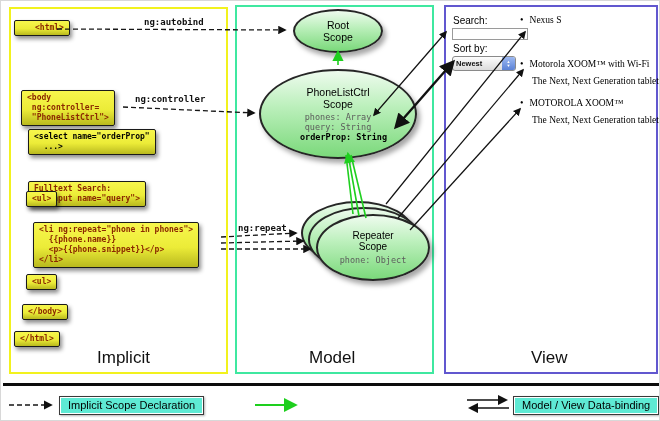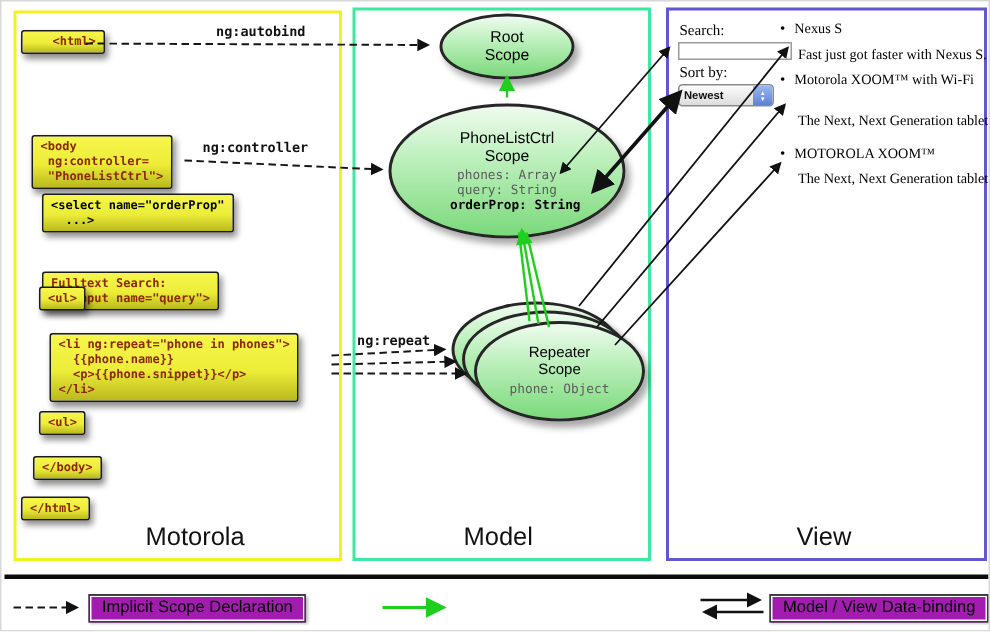--- a/index.html
+++ b/index.html
@@ -13,43 +13,43 @@
   .code{position:absolute;display:inline-block;white-space:pre;font-family:"DejaVu Sans Mono",monospace;font-size:8px;line-height:1.25;color:#8b2800;font-weight:600;background:linear-gradient(180deg,#f7f64c 0%,#ecec38 55%,#b9b91e 100%);border:1px solid #1a1a1a;padding:2px 5px;box-shadow:2px 3px 4px rgba(0,0,0,.45);border-radius:2px;}
   .code.black{color:#000;font-weight:700;}
   .nglabel{position:absolute;font-family:"DejaVu Sans Mono",monospace;font-size:9px;font-weight:700;color:#111;}
   
   .scope{position:absolute;border:2px solid #262626;border-radius:50%;background:linear-gradient(180deg,#eefbee 0%,#bdf0bd 40%,#7bd97b 100%);box-shadow:3px 4px 5px rgba(0,0,0,.35);display:flex;flex-direction:column;align-items:center;justify-content:center;text-align:center;box-sizing:border-box;}
   .scope .title{font-size:10.5px;color:#000;line-height:1.15;white-space:pre;}
   .scope .props{font-family:"DejaVu Sans Mono",monospace;font-size:8.5px;color:#5c5c5c;line-height:1.2;white-space:pre;margin-top:2px;}
   .scope .propbold{font-family:"DejaVu Sans Mono",monospace;font-size:8.5px;color:#000;font-weight:700;line-height:1.2;white-space:pre;margin-left:11px;}
   .scope.back{z-index:0;}
   
-  .vlabel{position:absolute;font-family:Liberation Serif, serif;font-size:10px;color:#000;}
+  .vlabel{position:absolute;font-family:Liberation Sans, sans-serif;font-size:10px;color:#000;}
   #search-input{position:absolute;left:451px;top:27px;width:76px;height:12px;border:1px solid #9a9a9a;background:#fff;box-sizing:border-box;font-size:8px;padding:0 2px;}
   #sort-select{position:absolute;left:451px;top:55px;width:64px;height:15px;border:1px solid #8a8a8a;border-radius:3px;background:linear-gradient(180deg,#fdfdfd,#dcdcdc);display:flex;align-items:center;box-sizing:border-box;overflow:hidden;}
   #sort-select .val{flex:1;font-size:7.5px;font-weight:700;color:#111;padding-left:3px;}
   #sort-select .stepper{width:13px;height:100%;background:linear-gradient(180deg,#9db9f2,#5b82d6);display:flex;flex-direction:column;align-items:center;justify-content:center;color:#fff;font-size:4px;line-height:4px;}
   .vitem-title{position:absolute;font-family:"Liberation Serif",serif;font-size:9.5px;color:#000;white-space:nowrap;}
   .vitem-title .bullet{display:inline-block;margin-right:6px;font-size:10px;}
   .vitem-desc{position:absolute;font-family:"Liberation Serif",serif;font-size:9.5px;color:#000;white-space:nowrap;}
   
   #divider{position:absolute;left:2px;top:382px;width:656px;height:3px;background:#0c0c0c;}
-  .legend-box{position:absolute;background:#a21caf;border:1px solid #3a3a3a;box-shadow:inset 0 0 0 1px #ffffff,1px 1px 2px #b5b5b5;padding:2px 8px 3px 8px;font-size:11px;color:#000;white-space:nowrap;}
+  .legend-box{position:absolute;background:#5eead4;border:1px solid #3a3a3a;box-shadow:inset 0 0 0 1px #ffffff,1px 1px 2px #b5b5b5;padding:2px 8px 3px 8px;font-size:11px;color:#000;white-space:nowrap;}
   svg.overlay{position:absolute;left:0;top:0;width:660px;height:421px;pointer-events:none;z-index:5;}
 </style>
 </head>
 <body>
 
 <div id="stage">
 
   <div id="template-box" class="colbox"></div>
   <div id="model-box" class="colbox"></div>
   <div id="view-box" class="colbox"></div>
 
-  <div class="col-label" style="left:96px;top:347px;">Motorola</div>
+  <div class="col-label" style="left:96px;top:347px;">Implicit</div>
   <div class="col-label" style="left:308px;top:347px;">Model</div>
   <div class="col-label" style="left:530px;top:347px;">View</div>
 
   <div class="code" style="left:13px;top:19px;padding-left:20px;">&lt;html&gt;</div>
   <div class="code" style="left:20px;top:89px;">&lt;body
  ng:controller=
  "PhoneListCtrl"&gt;</div>
   <div class="code black" style="left:27px;top:128px;">&lt;select name="orderProp"
   ...&gt;</div>
   <div class="code" style="left:27px;top:156px;margin-top:24px;">Fulltext Search:
@@ -90,23 +90,22 @@
 
   <div class="vlabel" style="left:452px;top:14px;">Search:</div>
   <input id="search-input" type="text" style="">
   <div class="vlabel" style="left:452px;top:42px;">Sort by:</div>
   <div id="sort-select">
     <span class="val">Newest</span>
     <span class="stepper">▲<br>▼</span>
   </div>
 
   <div class="vitem-title" style="left:519px;top:13px;"><span class="bullet">•</span><span>Nexus S</span></div>
-  <div class="vitem-desc" style="left:531px;top:31px;">Fast just got faster with Nexus S.</div>
 
-  <div class="vitem-title" style="left:519px;top:47px;"><span class="bullet">•</span><span>Motorola XOOM™ with Wi-Fi</span></div>
+  <div class="vitem-title" style="left:519px;top:57px;"><span class="bullet">•</span><span>Motorola XOOM™ with Wi-Fi</span></div>
   <div class="vitem-desc" style="left:531px;top:75px;">The Next, Next Generation tablet.</div>
 
   <div class="vitem-title" style="left:519px;top:96px;"><span class="bullet">•</span><span>MOTOROLA XOOM™</span></div>
   <div class="vitem-desc" style="left:531px;top:114px;">The Next, Next Generation tablet.</div>
 
   <svg class="overlay">
     <defs>
       <marker id="ab" viewBox="0 0 10 10" refX="8" refY="5" markerWidth="6.5" markerHeight="6.5" orient="auto-start-reverse">
           <path d="M0,0 L10,5 L0,10 z" fill="#111"></path>
         </marker>

